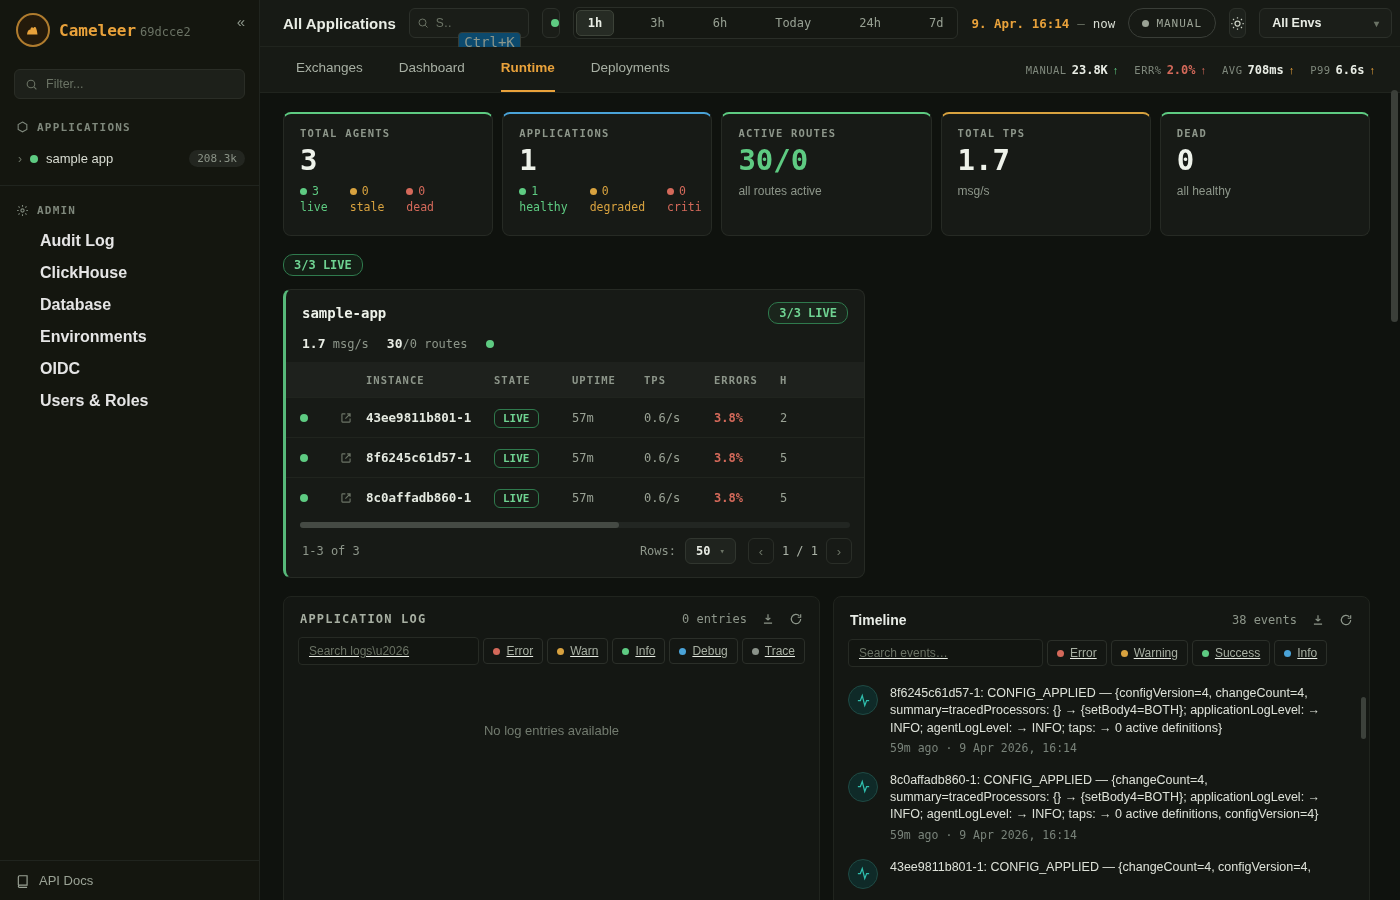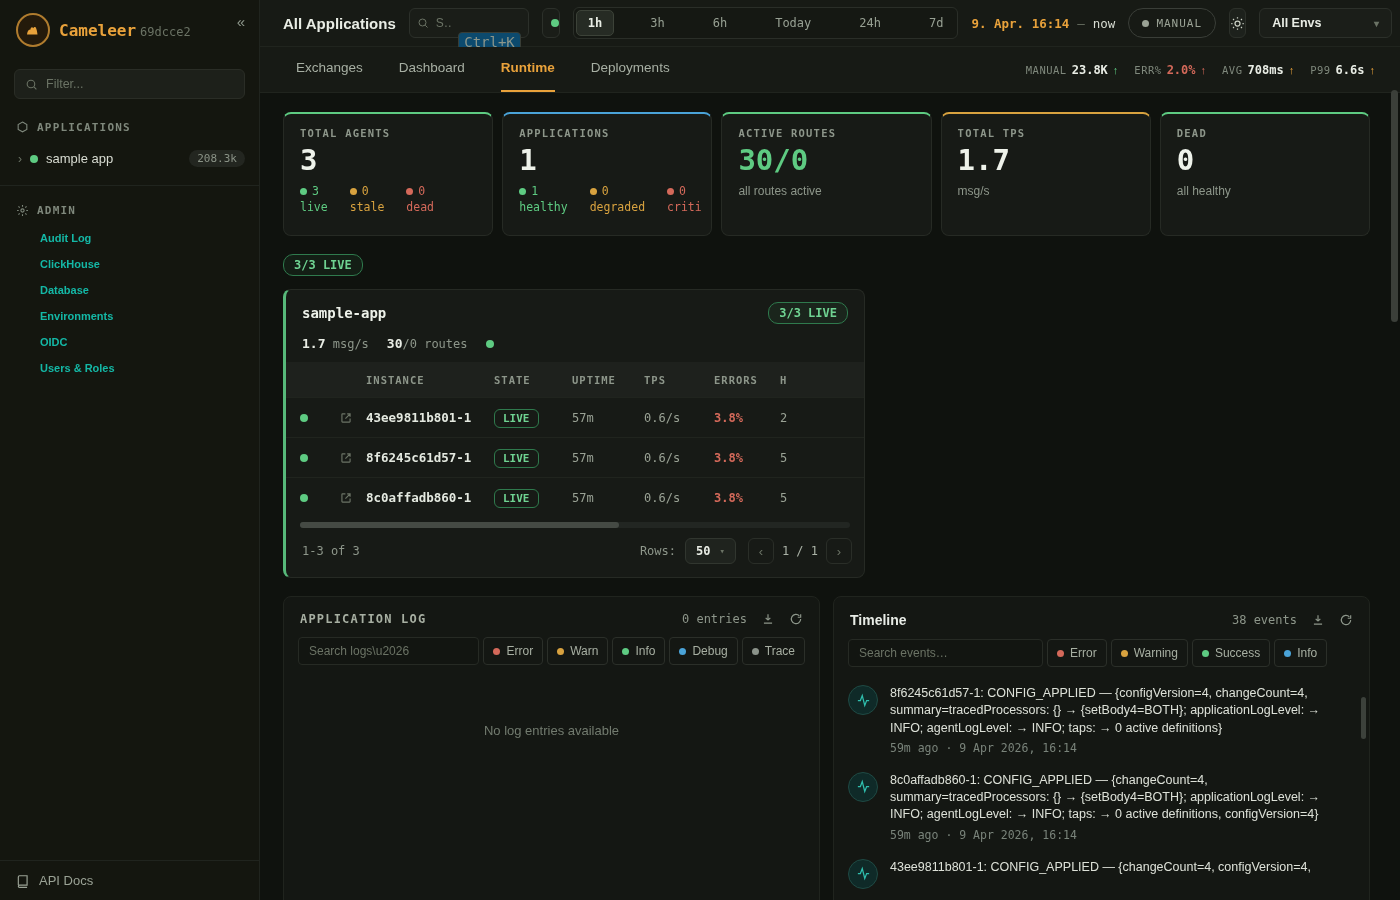--- a/index.html
+++ b/index.html
@@ -24,21 +24,21 @@
   .filter-wrap{margin:10px 14px 14px;display:flex;align-items:center;gap:8px;height:30px;background:#1d201a;border:1px solid #2a2d26;border-radius:6px;padding:0 10px;color:var(--dim);}
   .filter-wrap input{flex:1;background:transparent;border:none;outline:none;color:var(--text);font-size:12.5px;font-family:"Liberation Sans",sans-serif;}
   .filter-wrap input::placeholder{color:var(--dim);}
   .sb-header{display:flex;align-items:center;gap:8px;padding:8px 16px;color:#7f887c;font-size:11px;font-weight:bold;letter-spacing:1.2px;font-family:"DejaVu Sans Mono",monospace;}
   .sb-app-row{display:flex;align-items:center;gap:8px;padding:8px 14px 8px 18px;font-size:13px;color:#d8dcd2;cursor:pointer;}
   .sb-chev{color:var(--dim);font-size:12px;}
   .dot{width:8px;height:8px;border-radius:50%;display:inline-block;flex:none;}
   .dot.green{background:var(--green);}
   .sb-badge{margin-left:auto;background:#232620;color:#8a9286;border-radius:10px;padding:2px 8px;font-size:11px;font-family:"DejaVu Sans Mono",monospace;}
   .sb-divider{height:1px;background:var(--border-soft);margin:10px 0;}
-  .sb-nav a{display:block;padding:7px 16px 7px 40px;font-size:11px;font-weight:600;color:#14b8a6;text-decoration:none;cursor:pointer;}
+  .sb-nav a{display:block;padding:7px 16px 7px 40px;font-size:16px;font-weight:600;color:#e5e5e5;text-decoration:none;cursor:pointer;}
   .sb-footer{margin-top:auto;border-top:1px solid var(--border-soft);padding:12px 16px;display:flex;align-items:center;gap:9px;color:#9aa295;font-size:13px;cursor:pointer;}
   .icon-svg{display:inline-flex;align-items:center;justify-content:center;color:inherit;}
 
   
   .main{flex:1;display:flex;flex-direction:column;min-width:0;}
   .topbar{height:47px;background:var(--topbar);border-bottom:1px solid var(--border-soft);display:flex;align-items:center;gap:13px;padding:0 22px 0 23px;}
   .page-title{font-size:15px;font-weight:bold;color:var(--text);white-space:nowrap;}
   .hdr-search{display:flex;align-items:center;gap:7px;width:120px;height:30px;background:var(--input);border:1px solid #2c302a;border-radius:6px;padding:0 7px;color:var(--dim);cursor:text;}
   .hdr-search .s-text{font-size:12px;color:var(--dim);flex:1;overflow:hidden;white-space:nowrap;}
   .kbd{background:#0c4a6e;border:1px solid #383d36;border-radius:4px;padding:1px 5px;font-size:14px;color:#8d968a;font-family:"DejaVu Sans Mono",monospace;white-space:nowrap;margin-top:38px;}
@@ -115,21 +115,21 @@
 
   
   .bottom-row{margin-top:18px;display:grid;grid-template-columns:537px 537px;gap:13px;}
   .panel{background:var(--panel2);border:1px solid var(--border-soft);border-radius:8px;height:340px;overflow:hidden;position:relative;}
   .panel-head{display:flex;align-items:center;padding:15px 16px 11px;}
   .panel-title-caps{font-size:12px;font-weight:bold;letter-spacing:1.2px;color:#a7afa2;font-family:"DejaVu Sans Mono",monospace;}
   .panel-title{font-size:14px;font-weight:bold;color:#e8ece6;}
   .panel-head-right{margin-left:auto;display:flex;align-items:center;gap:14px;color:#8d968a;}
   .panel-count{font-family:"DejaVu Sans Mono",monospace;font-size:12px;}
   .ghost-btn{background:none;border:none;color:#8d968a;cursor:pointer;display:flex;align-items:center;}
-  .panel-controls{display:flex;gap:4px;padding:0 14px 12px;}
+  .panel-controls{display:flex;align-items:center;gap:4px;padding:0 14px 12px;text-decoration:underline;}
   .panel-search{height:28px;background:var(--input-dark);border:1px solid #262a24;border-radius:4px;padding:0 10px;color:var(--text);font-size:12px;width:195px;font-family:"Liberation Sans",sans-serif;outline:none;}
   .panel-search::placeholder{color:#6b7365;}
   .chip{display:flex;align-items:center;gap:6px;border:1px solid #2b2f29;border-radius:4px;padding:5px 9px;background:transparent;color:#a7afa2;font-size:12px;cursor:pointer;white-space:nowrap;}
   .chip .cdot{width:7px;height:7px;border-radius:50%;}
   .cdot.red{background:var(--red);} .cdot.yellow{background:var(--yellow);} .cdot.green{background:var(--green);} .cdot.blue{background:var(--blue);} .cdot.gray{background:#8b938a;}
   .empty-state{text-align:center;color:#727b6f;font-size:13px;padding-top:46px;}
 
   .events{padding:6px 20px 0 14px;}
   .event{display:flex;gap:12px;margin-bottom:17px;}
   .event-ic{width:30px;height:30px;min-width:30px;border-radius:50%;background:#0f2a28;border:1px solid #1f4a44;color:var(--teal);display:flex;align-items:center;justify-content:center;}

